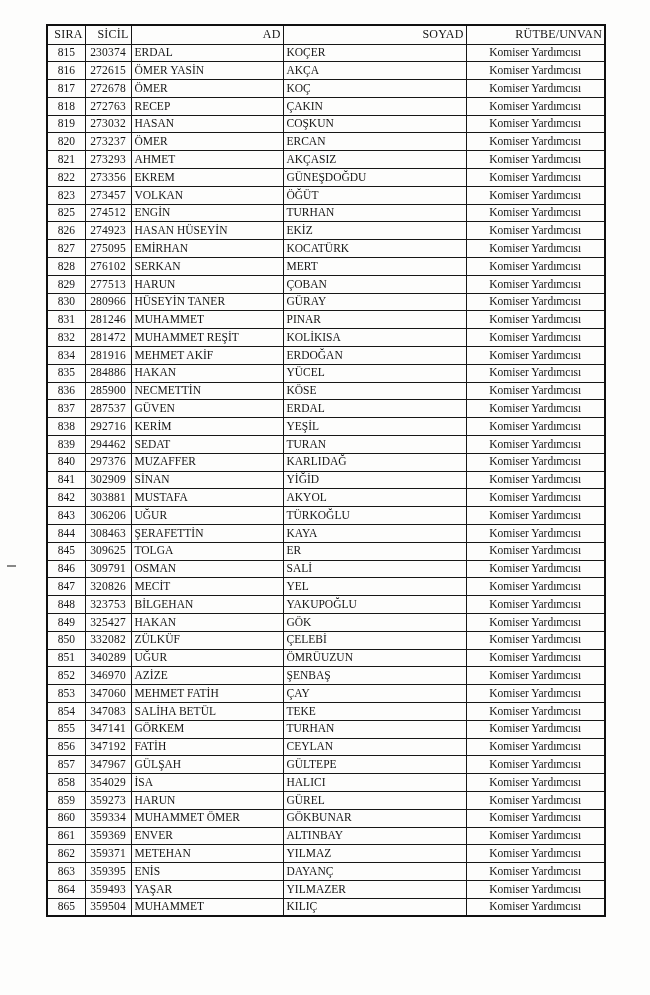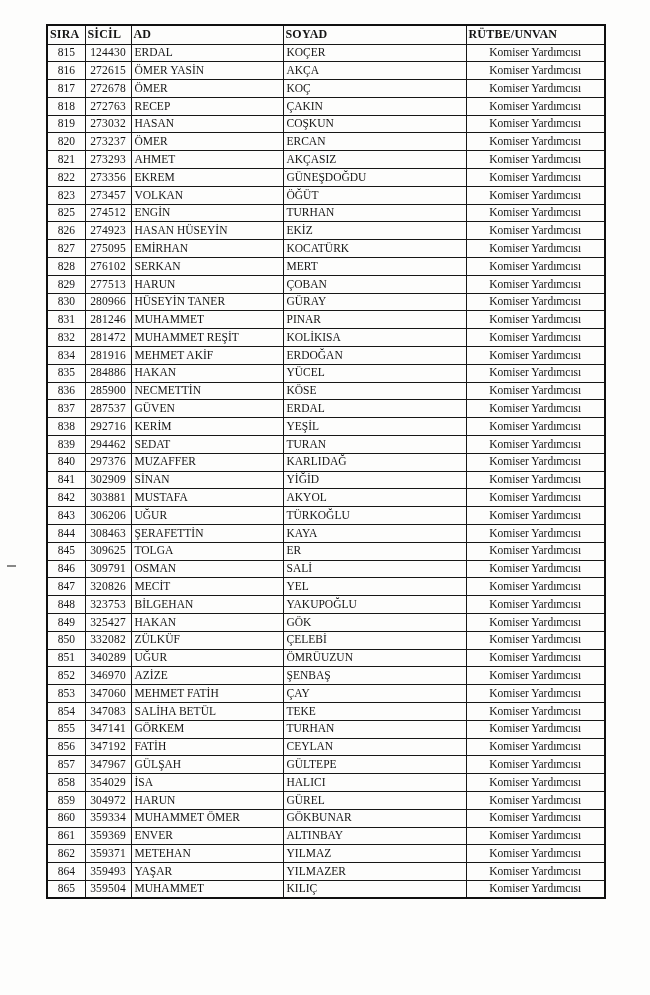--- a/index.html
+++ b/index.html
@@ -40,22 +40,22 @@
   }
   table.roster th, table.roster td {
     border: 1.4px solid #161616;
     overflow: hidden;
     white-space: nowrap;
     box-sizing: border-box;
   }
   table.roster th {
     height: 19px;
     font-size: 12px;
-    font-weight: bold;
-    text-align: left;
+    font-weight: normal;
+    text-align: right;
     letter-spacing: 0.2px;
     padding: 0 2px;
   }
   table.roster td {
     height: 17.8px;
     font-size: 11.5px;
     line-height: 1;
     padding: 0 3px;
   }
   td.col-sira  { text-align: center; }
@@ -88,21 +88,21 @@
         <th>SIRA</th>
         <th>SİCİL</th>
         <th>AD</th>
         <th>SOYAD</th>
         <th>RÜTBE/UNVAN</th>
       </tr>
     </thead>
     <tbody>
         <tr>
           <td class="col-sira">815</td>
-          <td class="col-sicil">124430</td>
+          <td class="col-sicil">230374</td>
           <td class="col-ad">ERDAL</td>
           <td class="col-soyad">KOÇER</td>
           <td class="col-rutbe">Komiser Yardımcısı</td>
         </tr>
         <tr>
           <td class="col-sira">816</td>
           <td class="col-sicil">272615</td>
           <td class="col-ad">ÖMER YASİN</td>
           <td class="col-soyad">AKÇA</td>
           <td class="col-rutbe">Komiser Yardımcısı</td>
@@ -382,21 +382,21 @@
         </tr>
         <tr>
           <td class="col-sira">858</td>
           <td class="col-sicil">354029</td>
           <td class="col-ad">İSA</td>
           <td class="col-soyad">HALICI</td>
           <td class="col-rutbe">Komiser Yardımcısı</td>
         </tr>
         <tr>
           <td class="col-sira">859</td>
-          <td class="col-sicil">304972</td>
+          <td class="col-sicil">359273</td>
           <td class="col-ad">HARUN</td>
           <td class="col-soyad">GÜREL</td>
           <td class="col-rutbe">Komiser Yardımcısı</td>
         </tr>
         <tr>
           <td class="col-sira">860</td>
           <td class="col-sicil">359334</td>
           <td class="col-ad">MUHAMMET ÖMER</td>
           <td class="col-soyad">GÖKBUNAR</td>
           <td class="col-rutbe">Komiser Yardımcısı</td>
@@ -406,20 +406,27 @@
           <td class="col-sicil">359369</td>
           <td class="col-ad">ENVER</td>
           <td class="col-soyad">ALTINBAY</td>
           <td class="col-rutbe">Komiser Yardımcısı</td>
         </tr>
         <tr>
           <td class="col-sira">862</td>
           <td class="col-sicil">359371</td>
           <td class="col-ad">METEHAN</td>
           <td class="col-soyad">YILMAZ</td>
+          <td class="col-rutbe">Komiser Yardımcısı</td>
+        </tr>
+        <tr>
+          <td class="col-sira">863</td>
+          <td class="col-sicil">359395</td>
+          <td class="col-ad">ENİS</td>
+          <td class="col-soyad">DAYANÇ</td>
           <td class="col-rutbe">Komiser Yardımcısı</td>
         </tr>
         <tr>
           <td class="col-sira">864</td>
           <td class="col-sicil">359493</td>
           <td class="col-ad">YAŞAR</td>
           <td class="col-soyad">YILMAZER</td>
           <td class="col-rutbe">Komiser Yardımcısı</td>
         </tr>
         <tr>

